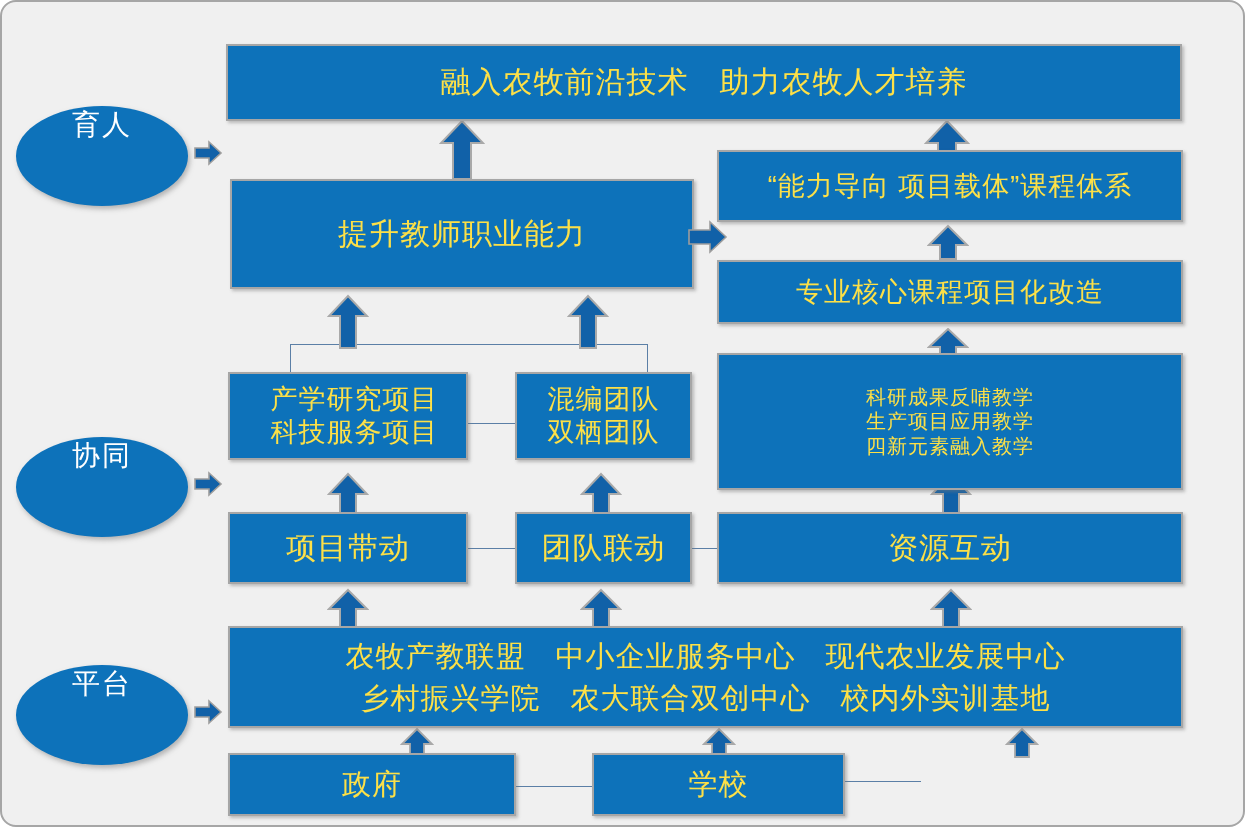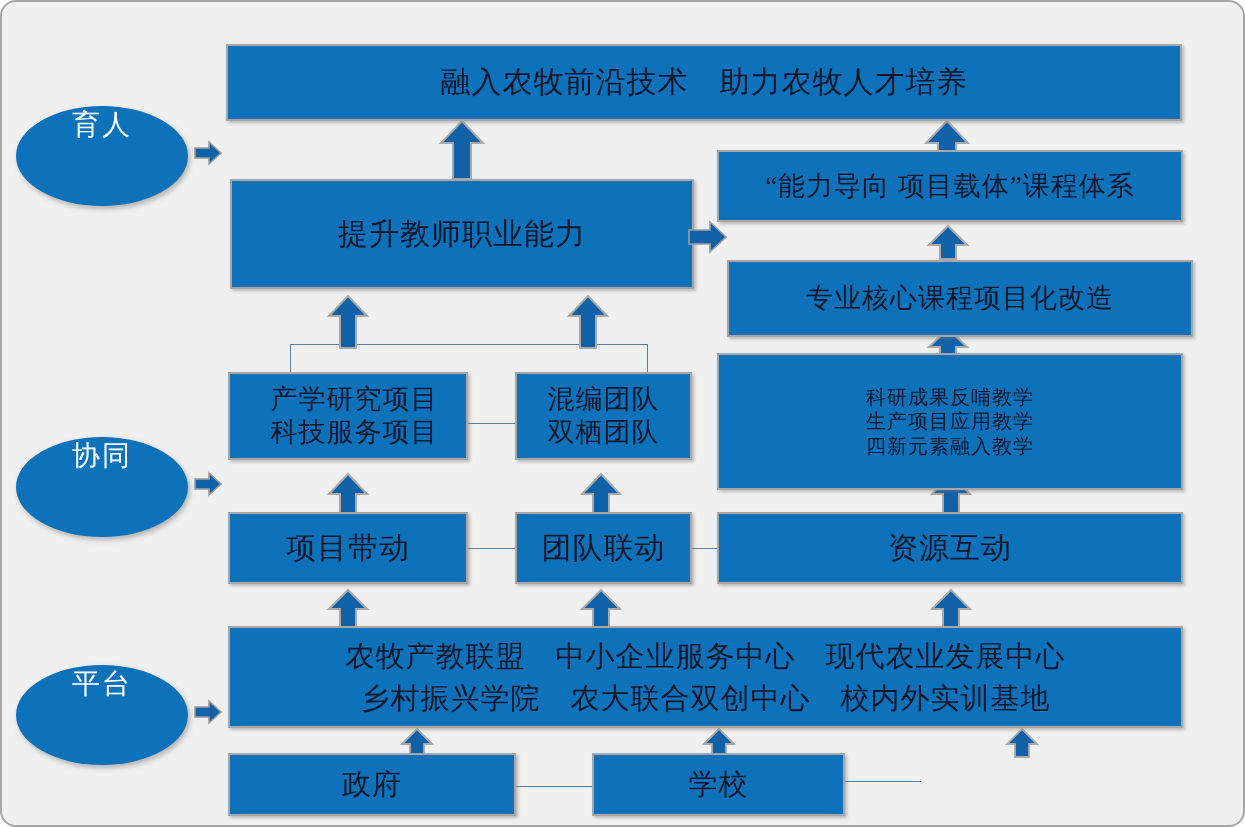--- a/index.html
+++ b/index.html
@@ -15,31 +15,30 @@
     background:#f0f0f0;
     box-sizing:border-box;
     border:2px solid #a6a6a6;
     border-radius:16px;
   }
   .box{
     position:absolute;
     background:#0d72ba;
     border:2px solid #a6a6a6;
     box-sizing:border-box;
-    color:#0f172a;
+    color:#fde047;
     display:flex;
     align-items:center;
     justify-content:center;
     text-align:center;
     line-height:1.22;
     white-space:pre-line;
     letter-spacing:1px;
     box-shadow:2px 2px 3px rgba(120,120,120,.45);
     z-index:5;
-    font-family:Liberation Serif, serif;
   }
   .ellipse{
     position:absolute;
     background:#0d72ba;
     border-radius:50%;
     color:#fff;
     display:flex;align-items:flex-start;justify-content:center;
     box-shadow:2px 3px 5px rgba(130,130,130,.55);
     letter-spacing:2px;
     z-index:5;
@@ -127,21 +126,21 @@
   <div class="box" style="left:715px;top:148px;width:466px;height:72px;font-size:27px;">
     <span>“能力导向  项目载体”课程体系</span>
   </div>
 
   <div class="arrow-up" style="left:925px;top:222px;width:42px;height:36px;">
     <svg width="42" height="36" viewBox="0 0 42 36">
       <path d="M21 2 L40 21 L29 21 L29 35 L13 35 L13 21 L2 21 Z" fill="#1161a8" stroke="#a9a9a9" stroke-width="2"></path>
     </svg>
   </div>
 
-  <div class="box" style="left:715px;top:258px;width:466px;height:77px;font-size:27px;margin-left:10px;">
+  <div class="box" style="left:715px;top:258px;width:466px;height:64px;font-size:27px;">
     <span>专业核心课程项目化改造</span>
   </div>
 
   <div class="arrow-up" style="left:925px;top:326px;width:42px;height:30px;">
     <svg width="42" height="30" viewBox="0 0 42 30">
       <path d="M21 1 L40 19 L29 19 L29 29 L13 29 L13 19 L2 19 Z" fill="#1161a8" stroke="#a9a9a9" stroke-width="2"></path>
     </svg>
   </div>
 
   <div class="box" style="left:715px;top:351px;width:466px;height:137px;font-size:20px;">

